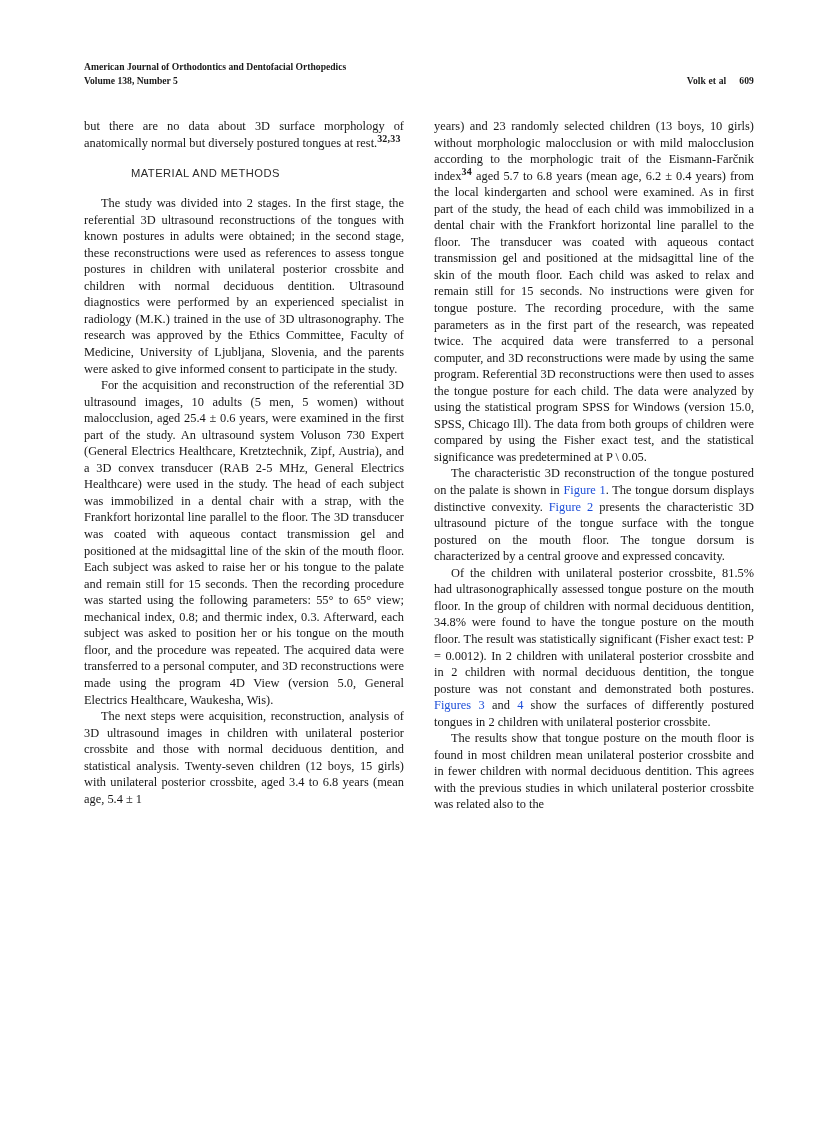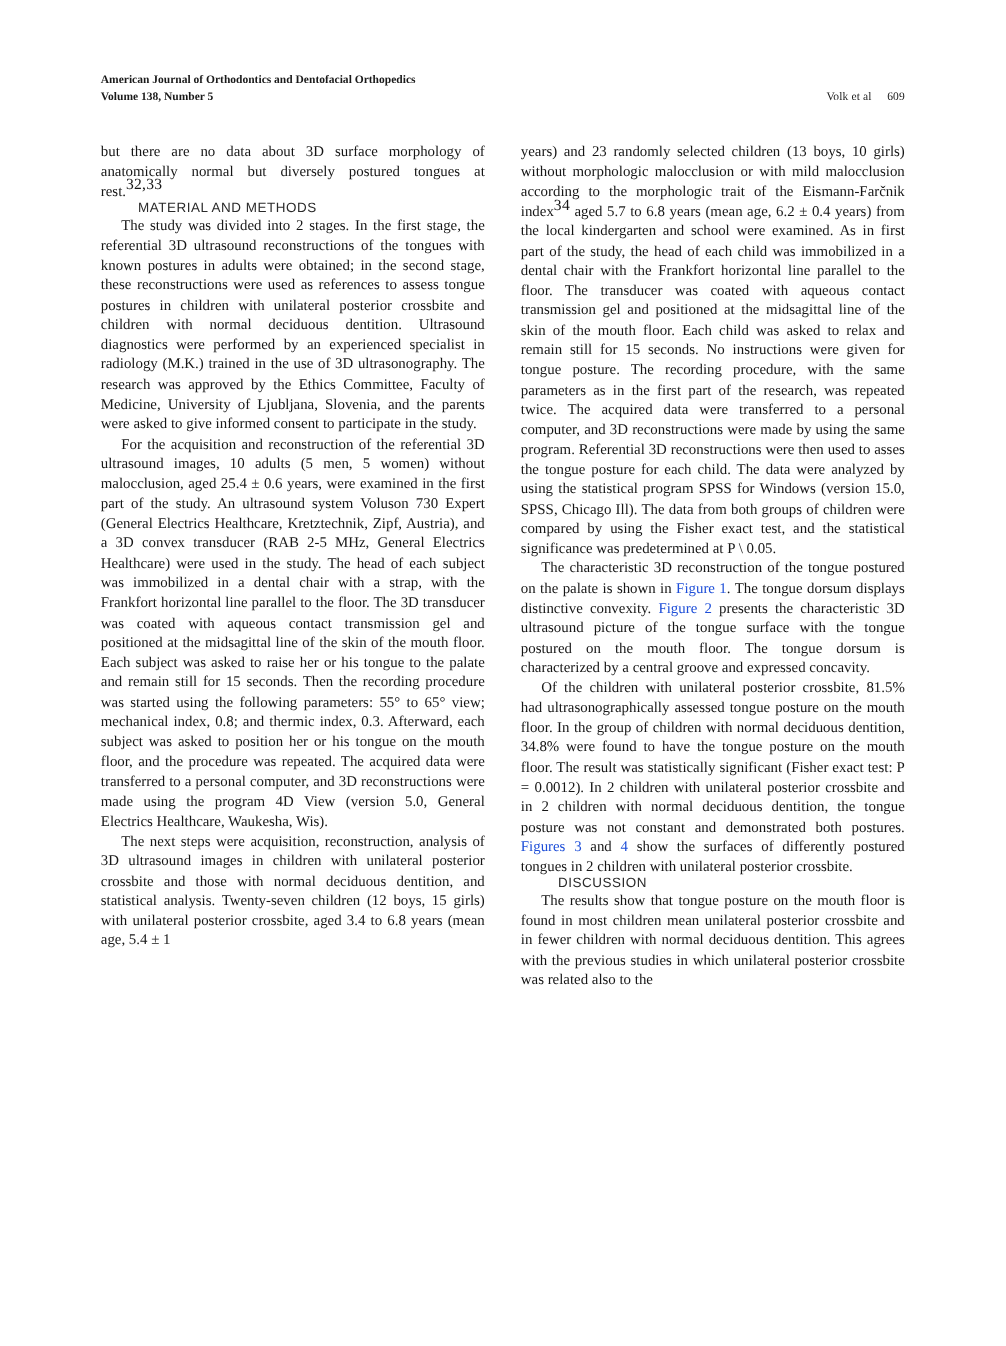--- a/index.html
+++ b/index.html
@@ -36,21 +36,21 @@
     line-height: 13.5px;
     color: #1a1a1a;
   }
   .running-head-left {
     font-weight: 600;
   }
   .running-head-left div {
     white-space: nowrap;
   }
   .running-head-right {
-    font-weight: 400;
+    font-weight: 700;
     white-space: nowrap;
     letter-spacing: 0.1px;
   }
   .running-head-right .page-no {
     margin-left: 13px;
   }
 
   
   .columns {
     position: absolute;
@@ -73,39 +73,39 @@
     text-align: justify;
     text-justify: inter-word;
     color: #161616;
     hyphens: manual;
   }
   p.body.indent {
     text-indent: 17px;
   }
 
   h2.section-head {
-    margin: 0;
+    margin: 16px;
     font-family: "Liberation Sans", sans-serif;
     font-size: 11.2px;
     font-weight: 400;
     letter-spacing: 0.45px;
     color: #2a2a2a;
     text-transform: none;
     padding-left: 31px;
   }
 
   
   .gap-before-head { margin-top: 28px; }
   .gap-after-head  { margin-top: 11px; }
 
   sup.ref {
-    font-size: 13px;
+    font-size: 10px;
     vertical-align: super;
     line-height: 0;
-    font-weight: 400;
+    font-weight: 700;
     letter-spacing: 0.2px;
   }
 
   a.figref,
   .figref {
     color: #1d4ed8;
     text-decoration: none;
   }
 </style>
 </head>
@@ -142,21 +142,20 @@
 
     <div class="col">
 
       <p class="body"><span>years) and 23 randomly selected children (13 boys, 10 girls) without morphologic malocclusion or with mild malocclusion according to the morphologic trait of the Eismann-Farčnik index</span><sup class="ref">34</sup><span> aged 5.7 to 6.8 years (mean age, 6.2 ± 0.4 years) from the local kindergarten and school were examined. As in first part of the study, the head of each child was immobilized in a dental chair with the Frankfort horizontal line parallel to the floor. The transducer was coated with aqueous contact transmission gel and positioned at the midsagittal line of the skin of the mouth floor. Each child was asked to relax and remain still for 15 seconds. No instructions were given for tongue posture. The recording procedure, with the same parameters as in the first part of the research, was repeated twice. The acquired data were transferred to a personal computer, and 3D reconstructions were made by using the same program. Referential 3D reconstructions were then used to asses the tongue posture for each child. The data were analyzed by using the statistical program SPSS for Windows (version 15.0, SPSS, Chicago Ill). The data from both groups of children were compared by using the Fisher exact test, and the statistical significance was predetermined at P \ 0.05.</span></p>
 
 
       <p class="body indent gap-after-head"><span>The characteristic 3D reconstruction of the tongue postured on the palate is shown in </span><a class="figref" href="#">Figure 1</a><span>. The tongue dorsum displays distinctive convexity. </span><a class="figref" href="#">Figure 2</a><span> presents the characteristic 3D ultrasound picture of the tongue surface with the tongue postured on the mouth floor. The tongue dorsum is characterized by a central groove and expressed concavity.</span></p>
 
       <p class="body indent"><span>Of the children with unilateral posterior crossbite, 81.5% had ultrasonographically assessed tongue posture on the mouth floor. In the group of children with normal deciduous dentition, 34.8% were found to have the tongue posture on the mouth floor. The result was statistically significant (Fisher exact test: P = 0.0012). In 2 children with unilateral posterior crossbite and in 2 children with normal deciduous dentition, the tongue posture was not constant and demonstrated both postures. </span><a class="figref" href="#">Figures 3</a><span> and </span><a class="figref" href="#">4</a><span> show the surfaces of differently postured tongues in 2 children with unilateral posterior crossbite.</span></p>
 
-      <h2 class="section-head gap-before-head">DISCUSSION</h2>
 
       <p class="body indent gap-after-head">The results show that tongue posture on the mouth floor is found in most children mean unilateral posterior crossbite and in fewer children with normal deciduous dentition. This agrees with the previous studies in which unilateral posterior crossbite was related also to the</p>
 
     </div>
 
   </div>
 
 </div>
 
 </body></html>

